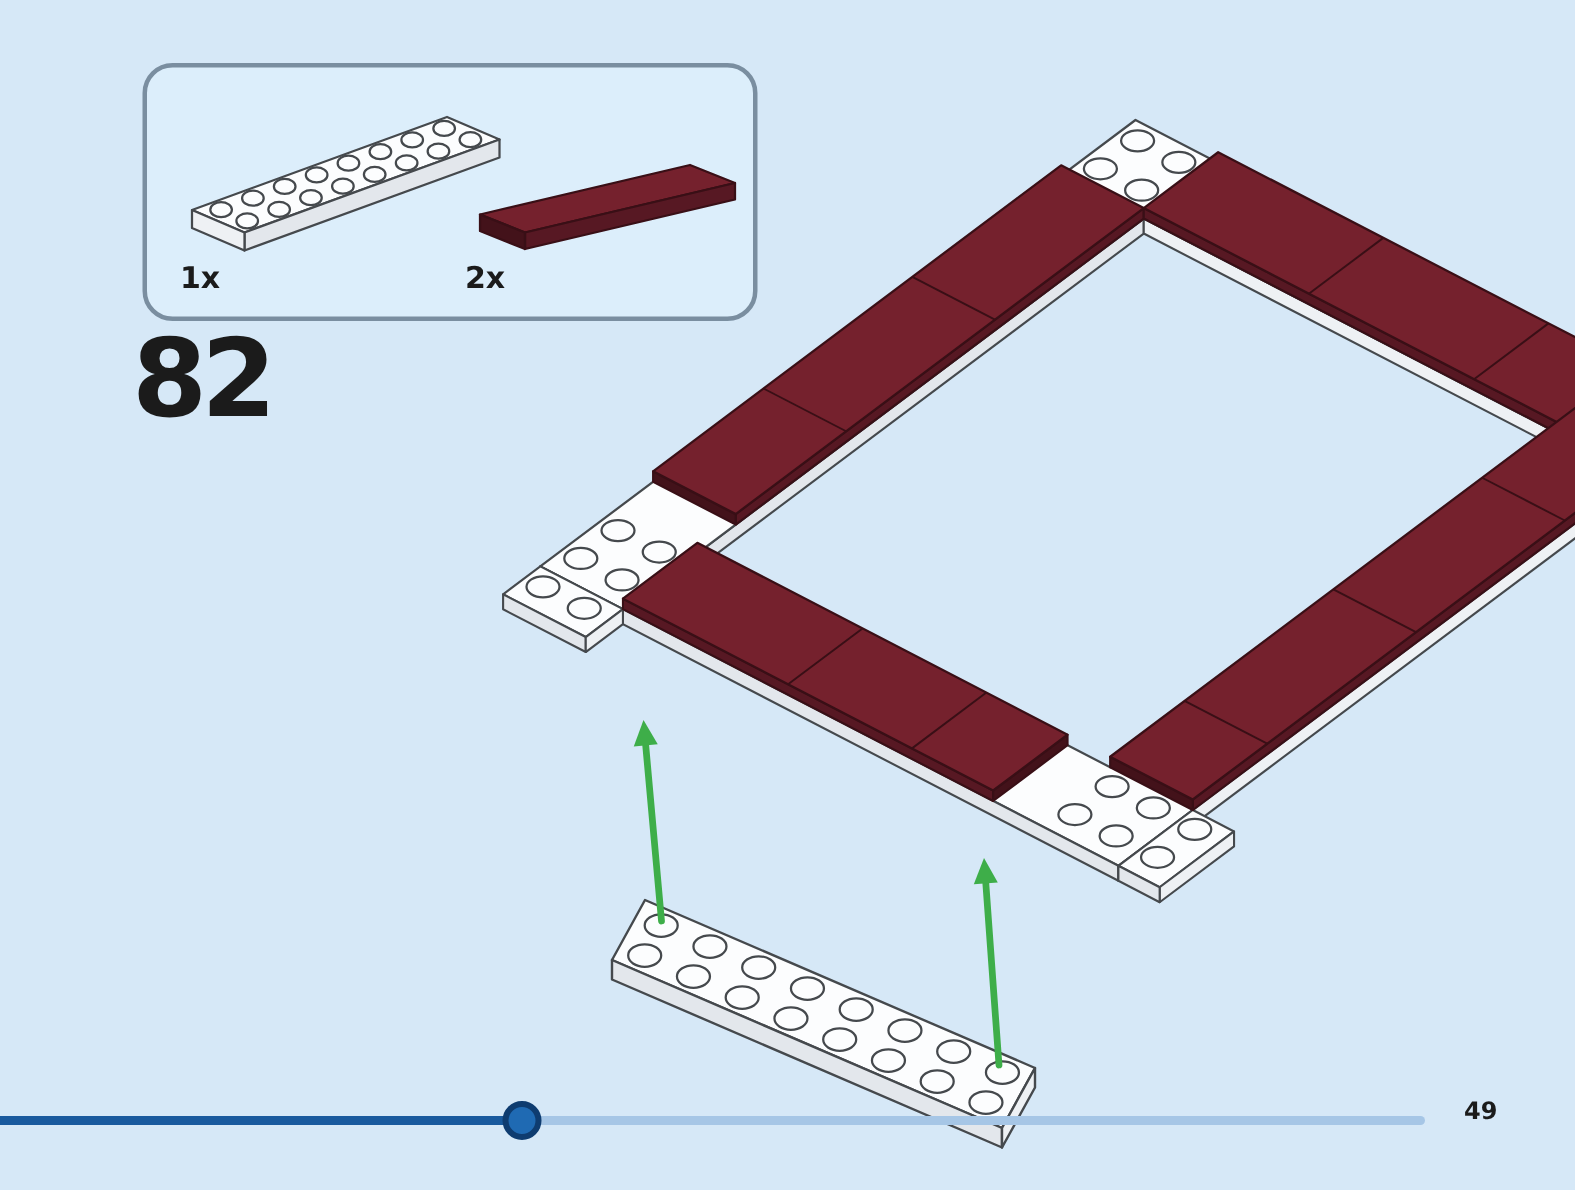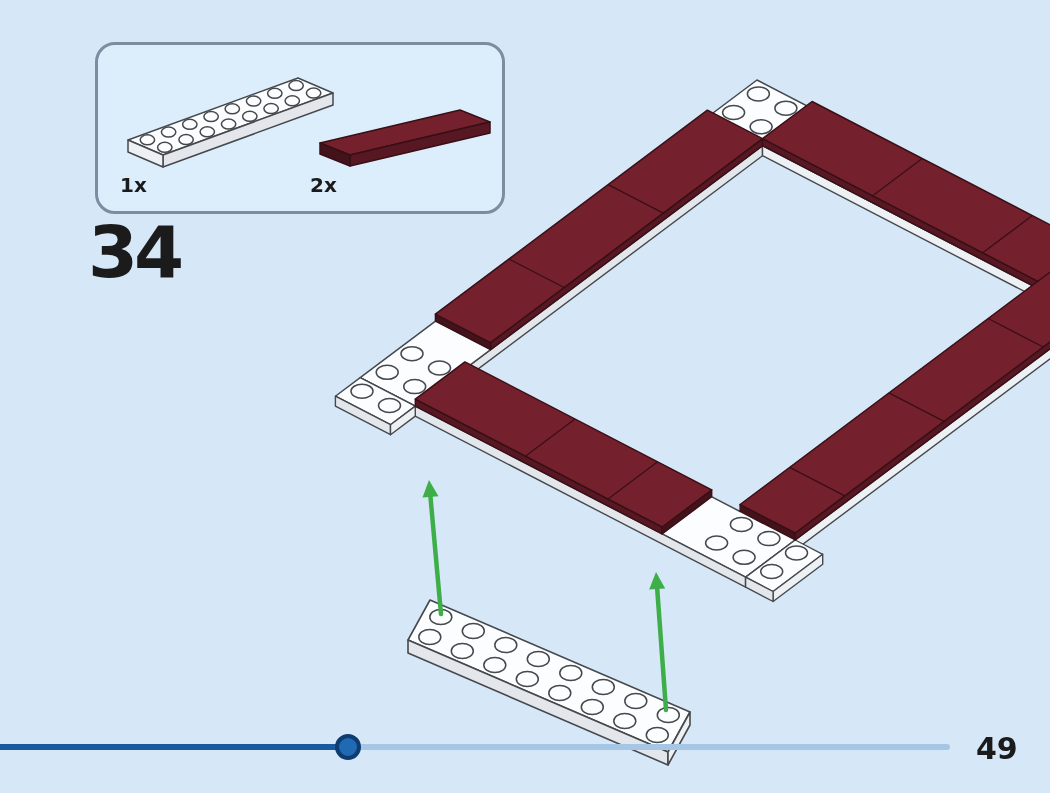--- a/index.html
+++ b/index.html
@@ -26,21 +26,21 @@
     line-height:1;
   }
   .track-filled{position:absolute;left:0;top:744px;height:6px;background:var(--progress_filled,#195a9e);border-radius:0 3px 3px 0}
   .track-empty{position:absolute;top:744px;height:6px;background:var(--progress_empty,#a6c6e6);border-radius:3px}
   .knob{
     position:absolute;width:18px;height:18px;border-radius:50%;
     background:var(--progress_knob_fill,#1f6ab3);
     border:4px solid var(--progress_knob_ring,#0e3c70);
     box-sizing:content-box;
   }
-  .total{position:absolute;left:976px;top:731px;font-size:30px;font-weight:700;color:var(--text)}
+  .total{position:absolute;left:976px;top:731px;font-size:16px;font-weight:700;color:var(--text)}
 </style>
 </head>
 <body>
 
 <svg id="main-illustration" width="1050" height="793" viewBox="0 0 1050 793">
     <g>
       <polygon points="762.5,145.7 464.9,368.9 464.9,378.9 762.5,155.7" fill="#e3e7ec" stroke="#45494d" stroke-width="1.4" stroke-linejoin="round"></polygon>
       <polygon points="762.5,145.7 1037.7,288.3 1037.7,298.3 762.5,155.7" fill="#eef1f4" stroke="#45494d" stroke-width="1.4" stroke-linejoin="round"></polygon>
       <path d="M757.0,80.0 360.2,377.6 745.6,577.2 1142.4,279.6Z M762.5,145.7 464.9,368.9 740.1,511.5 1037.7,288.3Z" fill-rule="evenodd" fill="#fcfdfe" stroke="#45494d" stroke-width="1.5" stroke-linejoin="round"></path>
       <polygon points="360.2,377.6 745.6,577.2 745.6,587.2 360.2,387.6" fill="#e3e7ec" stroke="#45494d" stroke-width="1.4" stroke-linejoin="round"></polygon>
@@ -143,20 +143,20 @@
       <g>
         <polygon points="222.0,98.0 362.0,65.0 392.0,77.0 252.0,110.0" fill="#75212d" stroke="#390f16" stroke-width="1.5" stroke-linejoin="round"></polygon>
         <polygon points="252.0,110.0 392.0,77.0 392.0,88.0 252.0,121.0" fill="#571823" stroke="#390f16" stroke-width="1.5" stroke-linejoin="round"></polygon>
         <polygon points="222.0,98.0 252.0,110.0 252.0,121.0 222.0,109.0" fill="#43121a" stroke="#390f16" stroke-width="1.5" stroke-linejoin="round"></polygon>
       </g>
     </svg>
   <div class="qty qty1">1x</div>
   <div class="qty qty2">2x</div>
 </div>
 
-<div class="step-number">34</div>
+<div class="step-number">82</div>
 
 <div>
   <div class="track-filled" id="track-filled" style="width: 347.7px;"></div>
   <div class="track-empty" id="track-empty" style="left: 347.7px; width: 602.3px;"></div>
   <div class="knob" id="progress-knob" style="left: 334.7px; top: 734px;"></div>
   <div class="total">49</div>
 </div>
 
 </body></html>

